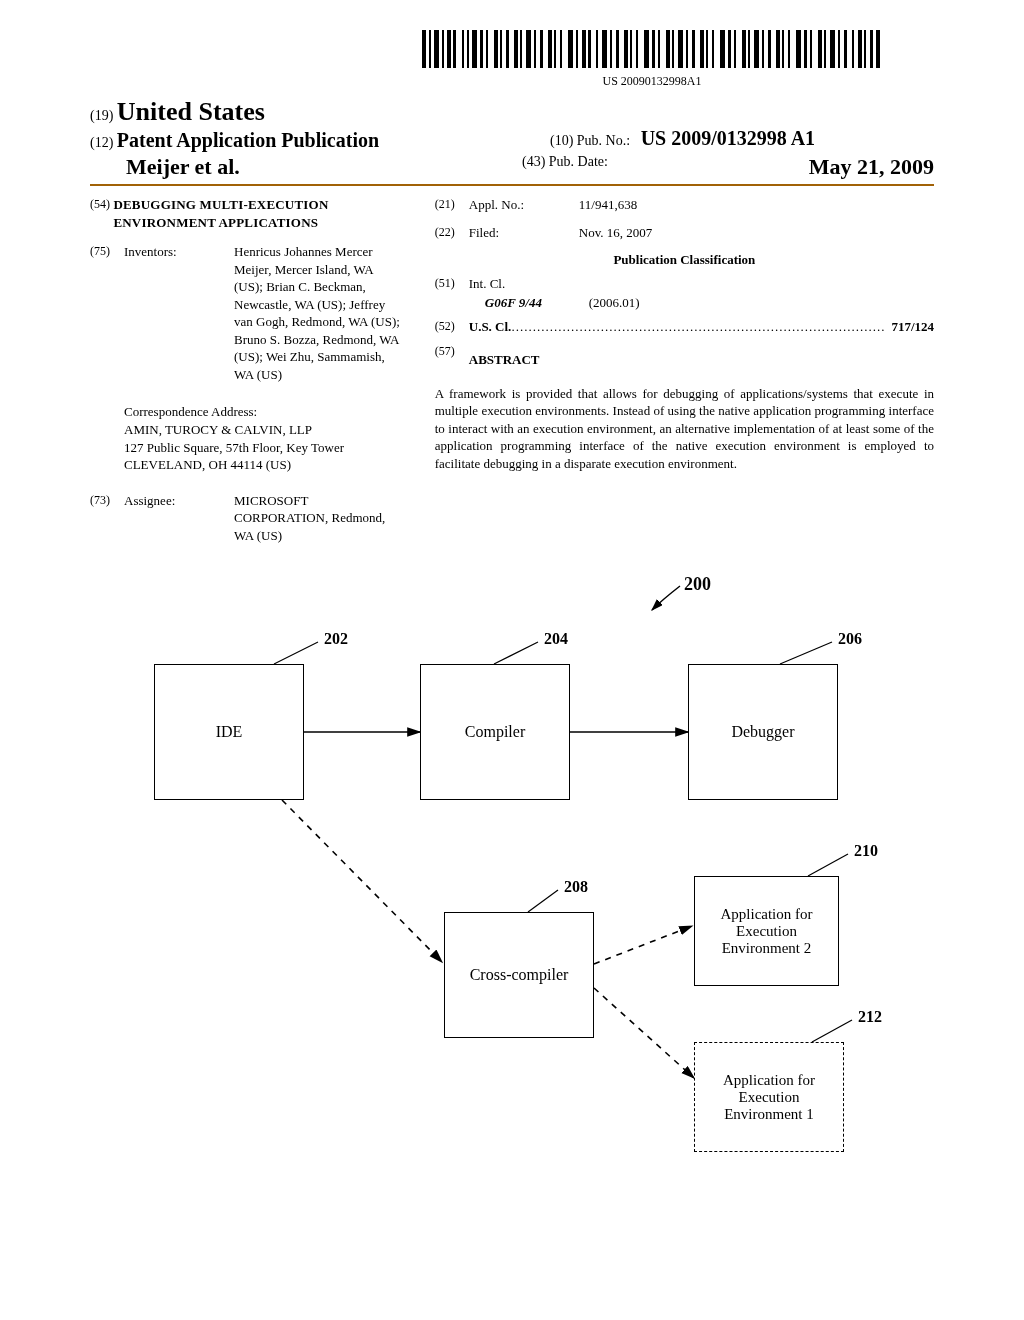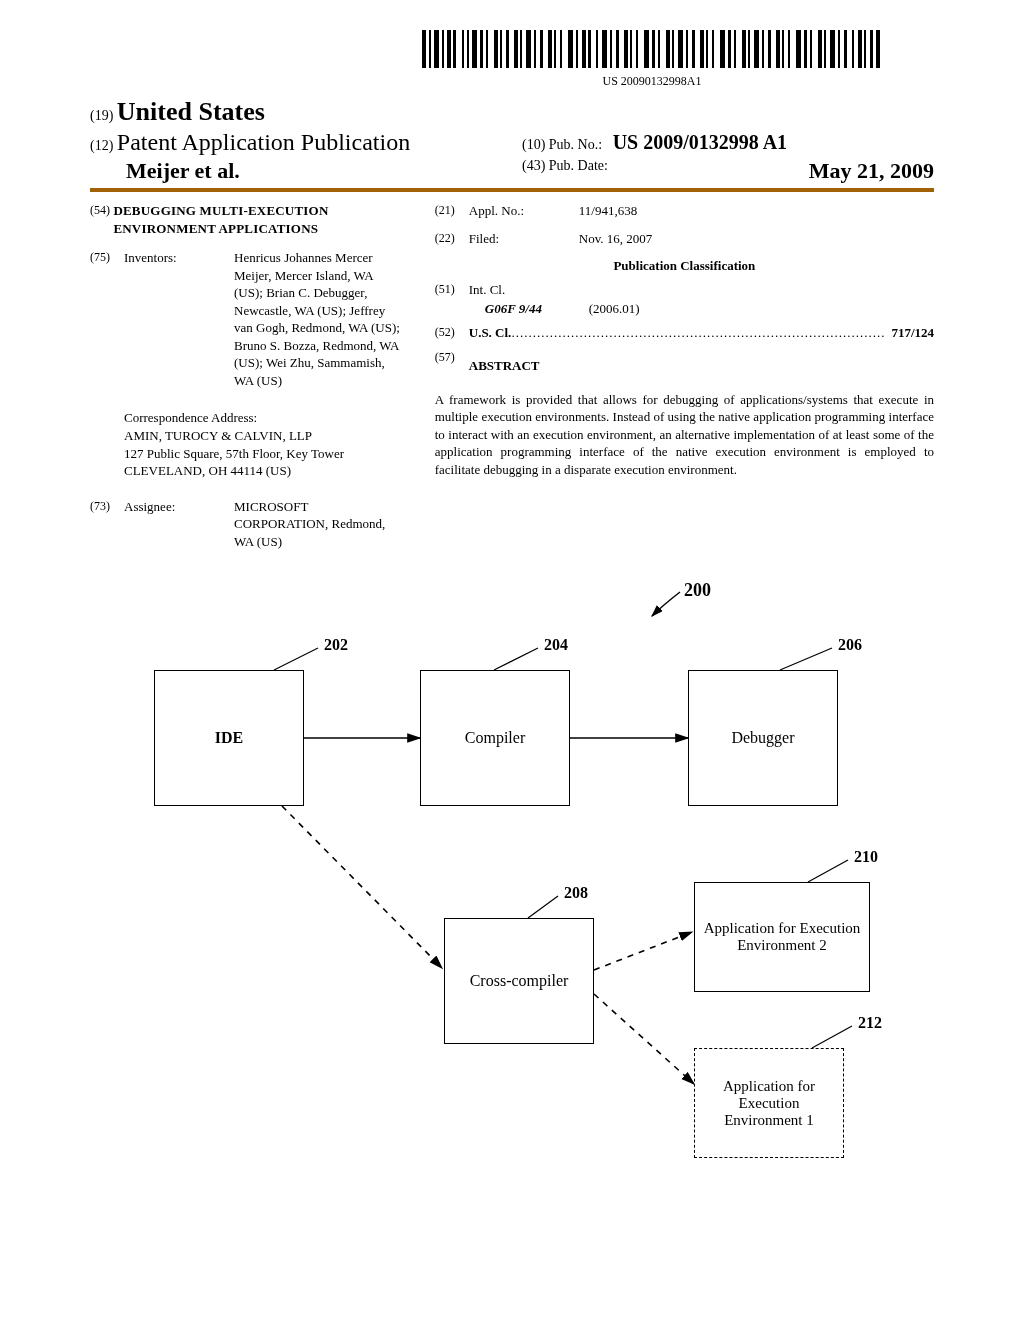--- a/index.html
+++ b/index.html
@@ -26,32 +26,32 @@
   }
   .barcode svg { display:block; }
   .barcode-label {
     font-size: 12px;
     margin-top: 2px;
   }
   .header-grid {
     display: flex;
     justify-content: space-between;
     align-items: flex-end;
-    border-bottom: 4px solid #a16207;
+    border-bottom: 2px solid #a16207;
     padding-bottom: 4px;
     margin-bottom: 10px;
   }
   .hleft { flex: 1; }
   .hright { flex: 1; text-align: left; padding-left: 20px; }
   .line19 { font-size: 14px; }
   .line19 .big { font-size: 26px; font-weight: bold; }
   .line12 { font-size: 14px; margin-top: 2px; }
-  .line12 .big { font-size: 24px; font-weight: normal; }
+  .line12 .big { font-size: 20px; font-weight: bold; }
   .authors { font-size: 22px; font-weight: bold; margin-top:2px; padding-left:36px;}
-  .pubno { font-size: 14px; }
+  .pubno { font-size: 14px; margin-left: 28px; }
   .pubno .val { font-size: 20px; font-weight: bold; }
   .pubdate { font-size: 14px; margin-top:4px; }
   .pubdate .val { font-size: 22px; font-weight: bold; float:right; }
   .body-cols {
     display: flex;
     gap: 30px;
     font-size: 13px;
     line-height: 1.35;
   }
   .col { flex: 1; }
@@ -217,21 +217,21 @@
       <div class="field-row">
         <div class="field-num">(54)</div>
         <div class="invention-title">DEBUGGING MULTI-EXECUTION ENVIRONMENT APPLICATIONS</div>
       </div>
 
       <div class="field-row" style="margin-top:12px;">
         <div class="field-num">(75)</div>
         <div class="field-label">Inventors:</div>
         <div class="field-val">
           <span class="bold">Henricus Johannes Mercer Meijer</span><span>, Mercer Island, WA (US); </span>
-          <span class="bold">Brian C. Debugger</span><span>, Newcastle, WA (US); </span>
+          <span class="bold">Brian C. Beckman</span><span>, Newcastle, WA (US); </span>
           <span class="bold">Jeffrey van Gogh</span><span>, Redmond, WA (US); </span>
           <span class="bold">Bruno S. Bozza</span><span>, Redmond, WA (US); </span>
           <span class="bold">Wei Zhu</span><span>, Sammamish, WA (US)</span>
         </div>
       </div>
 
       <div class="correspondence">
         <div>Correspondence Address:</div>
         <div class="bold">AMIN, TUROCY &amp; CALVIN, LLP</div>
         <div class="bold">127 Public Square, 57th Floor, Key Tower</div>
@@ -320,22 +320,22 @@
     </svg>
 
     <div class="dlabel big" style="left:552px; top:0px;">200</div>
     <div class="dlabel" style="left:192px; top:56px;">202</div>
     <div class="dlabel" style="left:412px; top:56px;">204</div>
     <div class="dlabel" style="left:706px; top:56px;">206</div>
     <div class="dlabel" style="left:432px; top:304px;">208</div>
     <div class="dlabel" style="left:722px; top:268px;">210</div>
     <div class="dlabel" style="left:726px; top:434px;">212</div>
 
-    <div class="dbox" style="left:22px;  top:90px;  width:150px; height:136px;font-weight:bold;">IDE</div>
+    <div class="dbox" style="left:22px;  top:90px;  width:150px; height:136px;">IDE</div>
     <div class="dbox" style="left:288px; top:90px;  width:150px; height:136px;">Compiler</div>
     <div class="dbox" style="left:556px; top:90px;  width:150px; height:136px;">Debugger</div>
     <div class="dbox" style="left:312px; top:338px; width:150px; height:126px;">Cross-compiler</div>
-    <div class="dbox" style="left:562px; top:302px; width:176px; height:110px; font-size:15px; padding:6px;">Application for Execution Environment 2</div>
+    <div class="dbox" style="left:562px; top:302px; width:145px; height:110px; font-size:15px; padding:6px;">Application for Execution Environment 2</div>
     <div class="dbox dashed" style="left:562px; top:468px; width:150px; height:110px; font-size:15px; padding:6px;">Application for Execution Environment 1</div>
 
   </div>
 
 </div>
 
 </body></html>

